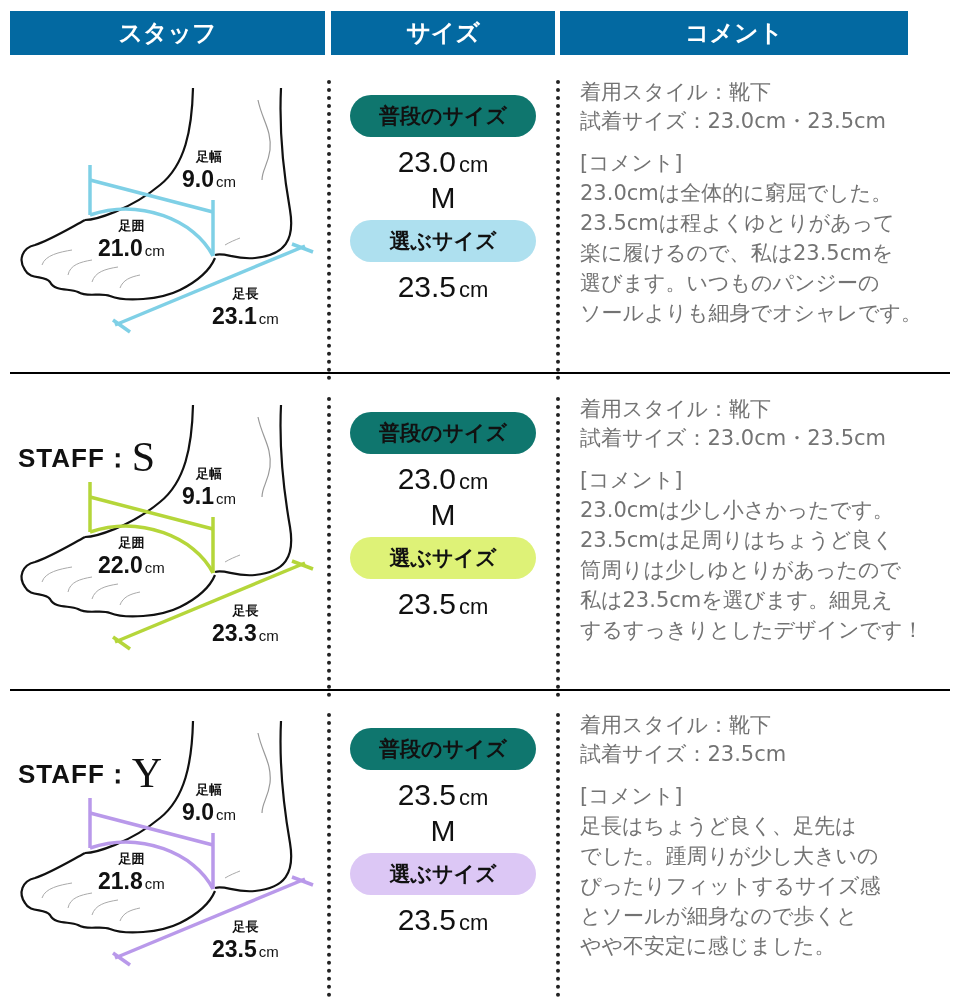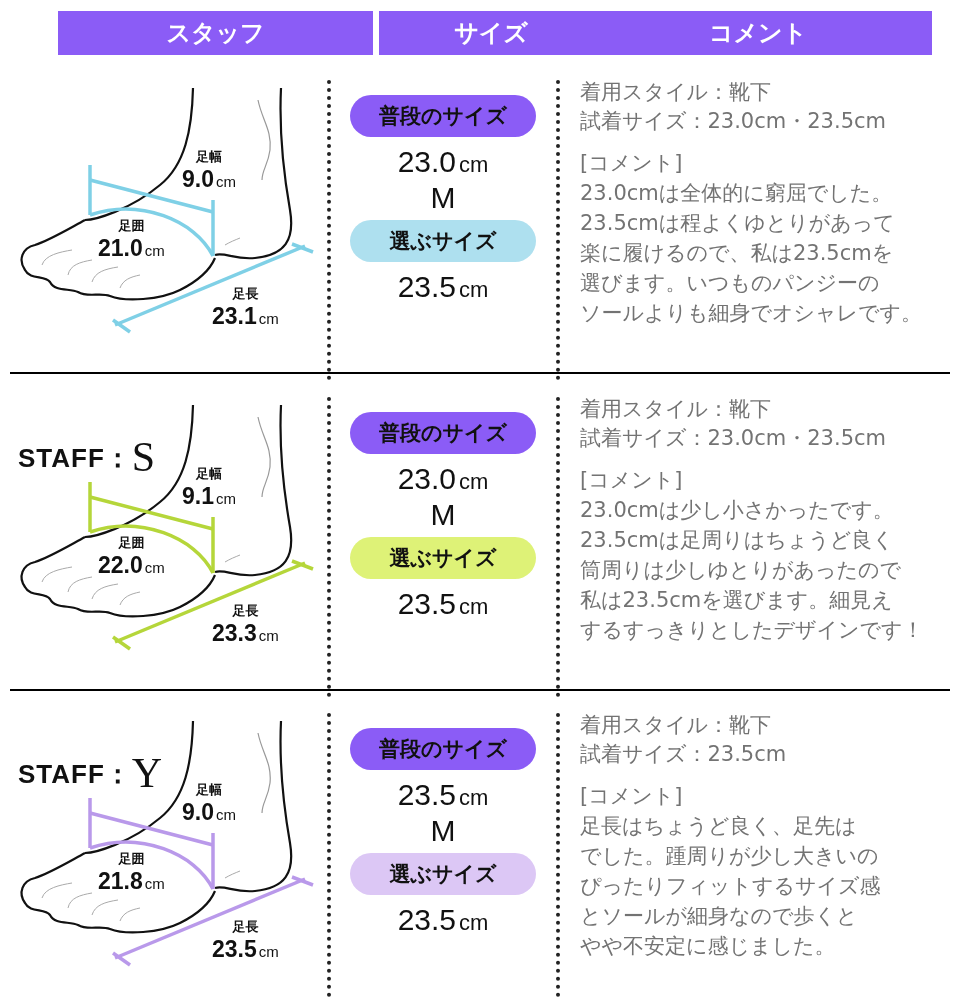--- a/index.html
+++ b/index.html
@@ -1,36 +1,36 @@
 <!DOCTYPE html>
 <html><head>
 <meta charset="utf-8">
 <style>
   html, body { margin:0; padding:0; background:#fff; }
   body { width:960px; height:1000px; position:relative; overflow:hidden;
          font-family:"DejaVu Sans","Liberation Sans",sans-serif; color:#111; }
-  .hdr { position:absolute; top:11px; height:44px; background:#8b5cf6; color:#fff;
-         font-weight:bold; font-size:24px; display:flex; align-items:center; justify-content:center;margin-left:48px; }
+  .hdr { position:absolute; top:11px; height:44px; background:#0369a1; color:#fff;
+         font-weight:bold; font-size:24px; display:flex; align-items:center; justify-content:center; }
   .hdr.c1 { left:10px; width:315px; }
   .hdr.c2 { left:331px; width:224px; }
-  .hdr.c3 { left:536px; width:348px; }
+  .hdr.c3 { left:560px; width:348px; }
   .row { position:absolute; left:0; width:960px; height:315px; }
   .divider { position:absolute; left:10px; width:940px; height:2px; background:#000; }
   .dots { position:absolute; width:4px; border-left:4px dotted #222; }
   .staff-label { position:absolute; left:18px; top:46px; font-family:"Liberation Sans",sans-serif;
                  font-size:26px; font-weight:bold; letter-spacing:1px; color:#111; }
   .staff-label .init { font-family:"Liberation Serif",serif; font-weight:normal; font-size:42px; vertical-align:-4px; }
   .foot { position:absolute; left:0; top:0; width:330px; height:315px; }
   .meas { position:absolute; text-align:center; font-family:"Liberation Sans",sans-serif; }
   .meas .lab { font-size:13px; font-weight:bold; display:block; }
   .meas .val { font-size:23px; font-weight:bold; }
   .meas .unit { font-size:15px; font-weight:normal; margin-left:2px; }
   .sizecol { position:absolute; left:350px; width:186px; text-align:center; font-family:"Liberation Sans",sans-serif; }
   .pill { height:42px; border-radius:21px; font-size:21px; font-weight:bold; display:flex; align-items:center; justify-content:center; }
-  .pill.usual { background:#8b5cf6;text-align:right; }
+  .pill.usual { background:#0f766e;text-align:right; }
   .sz { font-size:30px; line-height:34px; }
   .sz .unit { font-size:22px; margin-left:3px; }
   .sz2 { font-size:30px; line-height:32px; }
   .comment { position:absolute; left:580px; width:375px; font-size:21px; line-height:30px; color:#737373; font-family:"DejaVu Sans",sans-serif; }
   .comment .meta { line-height:29px; }
   .comment .ctitle { margin-top:12px; }
 </style>
 </head>
 <body>
 

